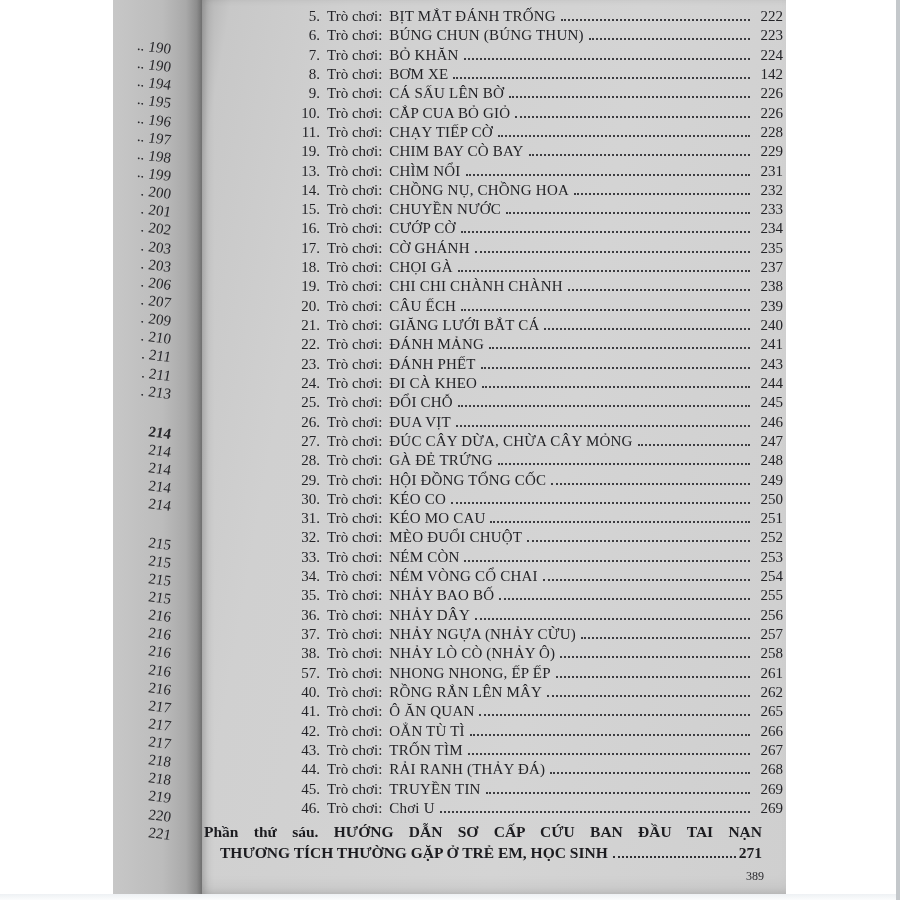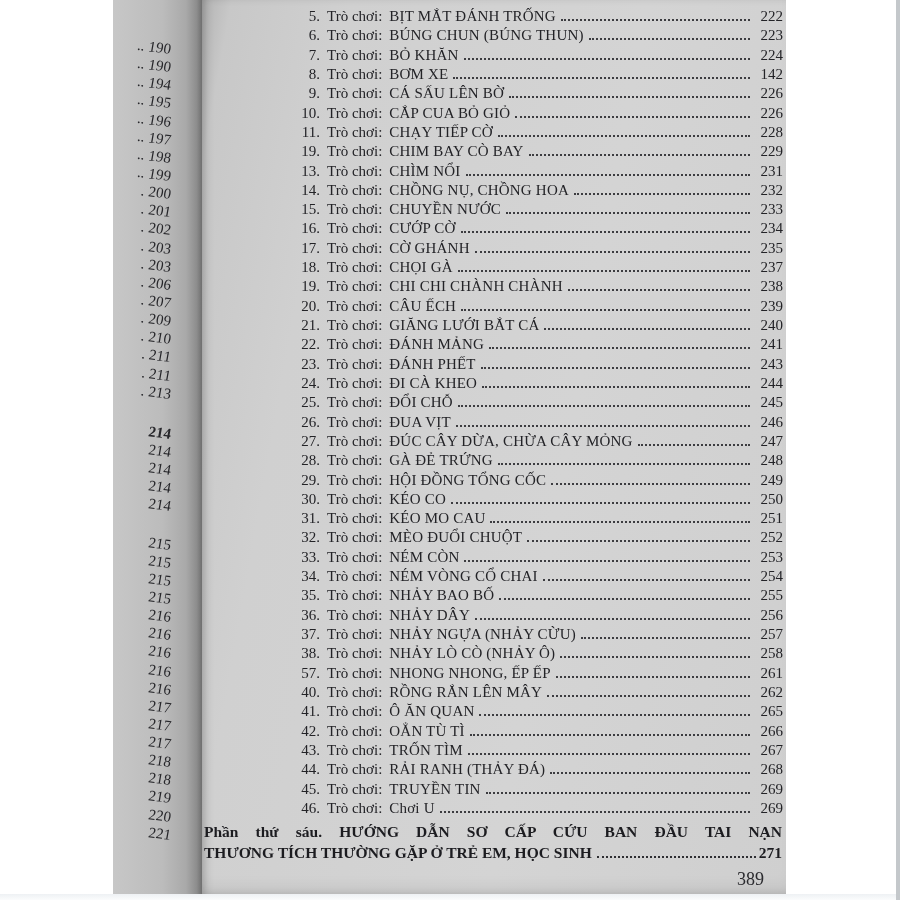--- a/index.html
+++ b/index.html
@@ -55,36 +55,36 @@
   .toc-dots {
     flex:1 1 auto; min-width:10px;
     border-bottom:2px dotted #3c3c40;
     margin:0 3px 3px 5px; height:1px;
   }
   .toc-page { flex:none; min-width:30px; text-align:right; }
   
   .section {
     position:absolute; left:0; top:822px; width:584px;
     color:#1c1c20; font-weight:bold; font-size:15.5px;
-    box-sizing:border-box; padding:0 4px 0 2px;
+    box-sizing:border-box; padding:0 24px 0 2px;
   }
   .section-line1 {
     text-align:justify; text-align-last:justify;
     line-height:20px; word-spacing:2px;
   }
   .section-line2 {
     display:flex; align-items:baseline;
-    line-height:21px;
+    margin-left:16px; line-height:21px;
   }
   .section-line2 .toc-dots { border-bottom-color:#2e2e32; margin-bottom:4px; }
   .section-page { flex:none; text-align:right; }
   
   .folio {
     position:absolute; left:0; top:869px; width:562px;
-    text-align:right; font-size:18px; color:#2b2b2f;
+    text-align:right; font-size:12px; color:#2b2b2f;
   }
 </style>
 </head>
 <body>
 
 <div class="scene">
 
   <div class="prev-page">
     <div class="strip-numbers">
         <div class="strip-group">

